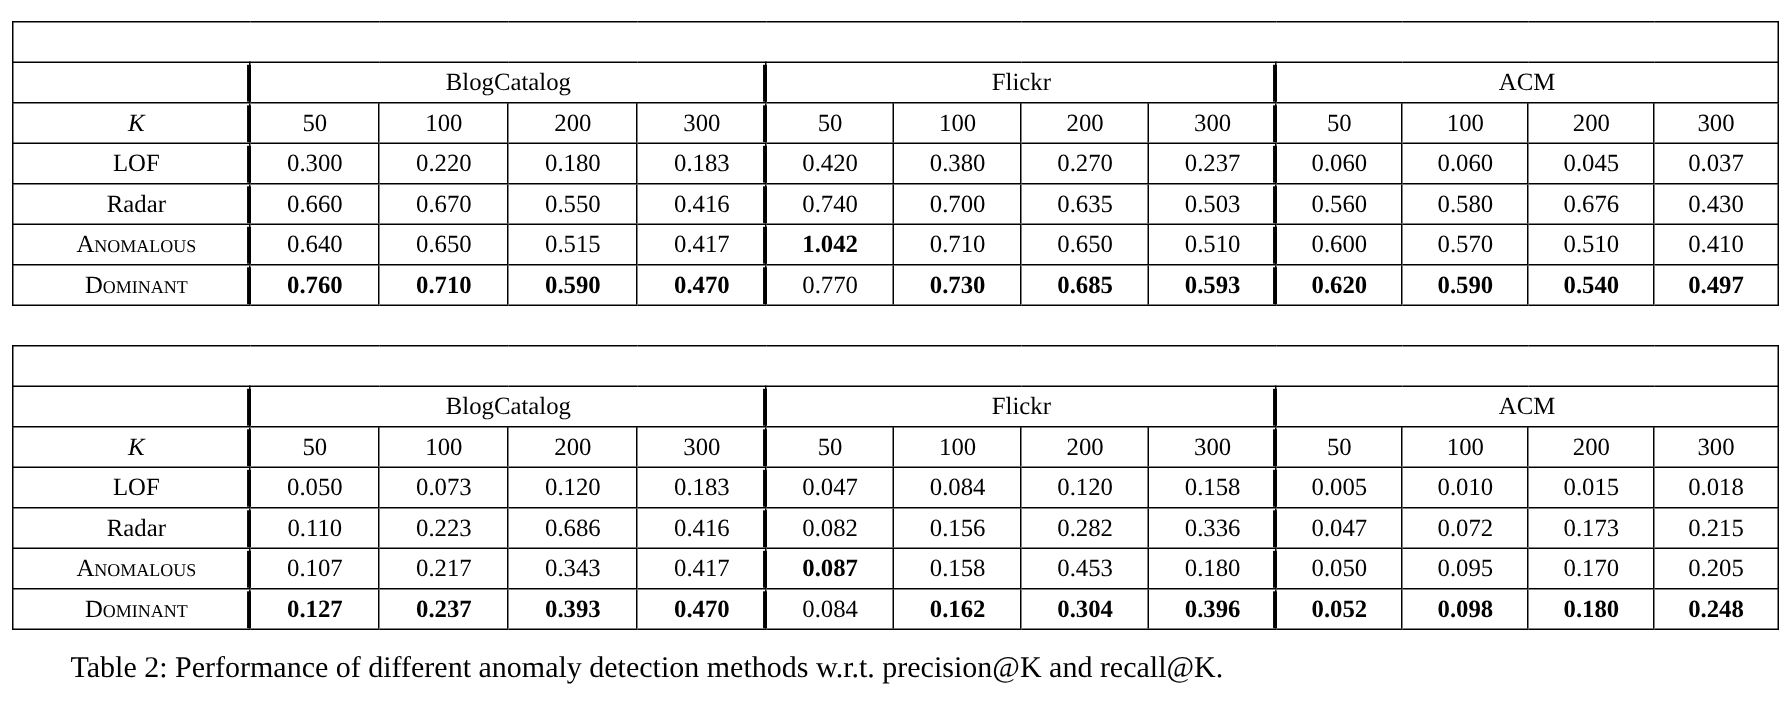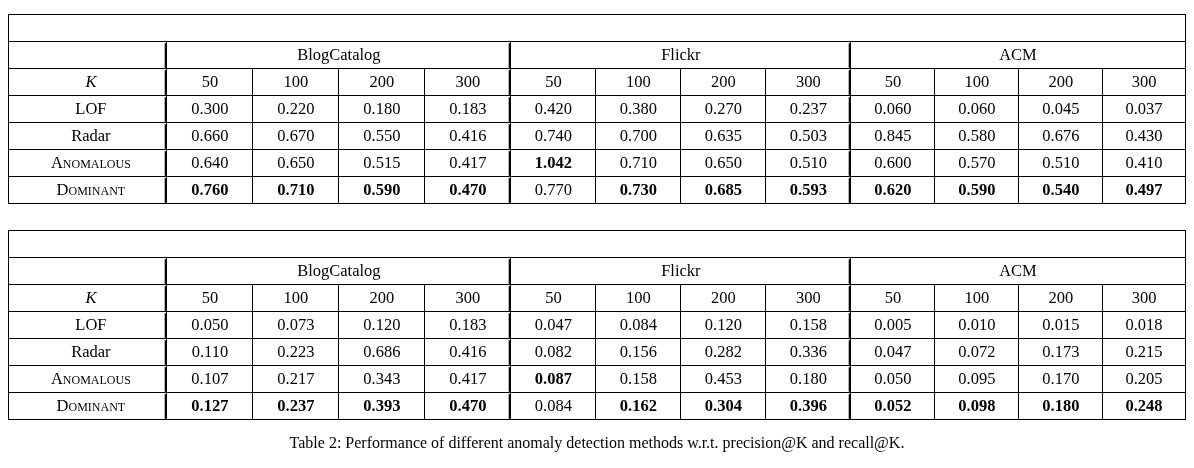--- a/index.html
+++ b/index.html
@@ -63,22 +63,21 @@
     border-left: 0.9px solid #000;
   }
   .bold { font-weight: bold; }
   .sc {
     font-variant: small-caps;
   }
   .italic { font-style: italic; }
   .caption {
     width: 1100px;
     margin: 14px auto 0 auto;
-    text-align: center;
-    font-size: 16px;
+    font-size: 20px;
   }
   .spacer-row td { height: 2px; line-height: 2px; border: none; }
 </style>
 </head>
 <body>
 
 <div class="page">
   <table class="tbl">
     <colgroup>
       <col style="width:158px">
@@ -138,21 +137,21 @@
         <tr class="rowline">
           <td class="frame-left meth">Radar</td>
           <td class="vsep-dbl">0.660</td>
           <td class="vsep">0.670</td>
           <td class="vsep">0.550</td>
           <td class="vsep">0.416</td>
           <td class="vsep-dbl">0.740</td>
           <td class="vsep">0.700</td>
           <td class="vsep">0.635</td>
           <td class="vsep">0.503</td>
-          <td class="vsep-dbl">0.845</td>
+          <td class="vsep-dbl">0.560</td>
           <td class="vsep">0.580</td>
           <td class="vsep">0.676</td>
           <td class="vsep frame-right">0.430</td>
         </tr>
         <tr class="rowline">
           <td class="frame-left meth sc">Anomalous</td>
           <td class="vsep-dbl">0.640</td>
           <td class="vsep">0.650</td>
           <td class="vsep">0.515</td>
           <td class="vsep">0.417</td>

